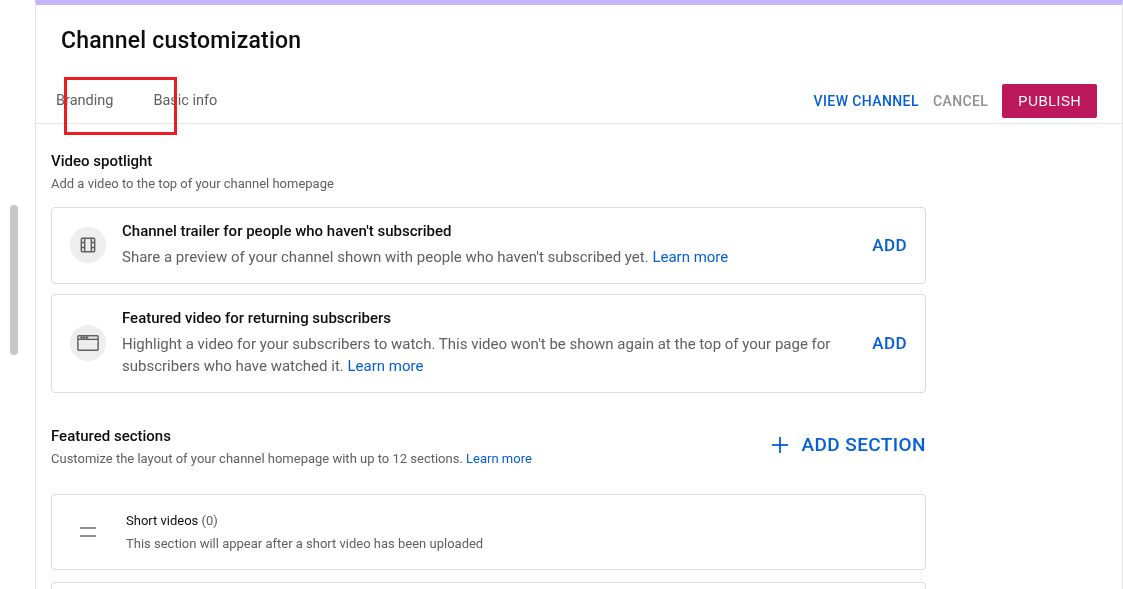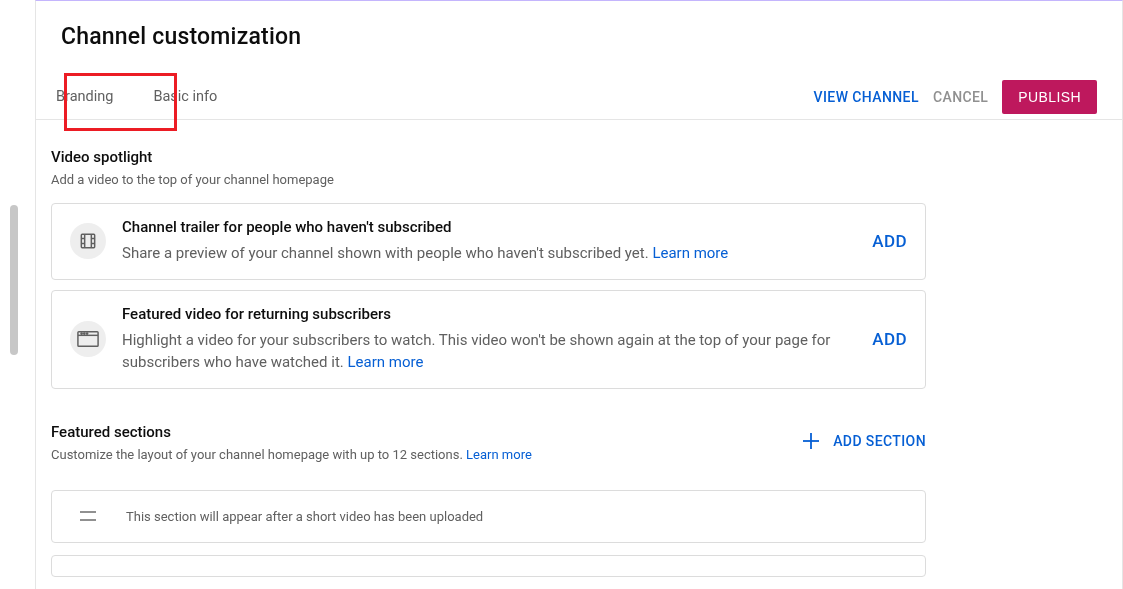--- a/index.html
+++ b/index.html
@@ -27,21 +27,21 @@
       position: absolute;
       left: 10px;
       top: 205px;
       width: 8px;
       height: 150px;
       background: #c7c7c7;
       border-radius: 4px;
     }
     .page {
       margin-left: 35px;
-      border-top: 1px solid #c4b5fd;
+      border-top: 5px solid #c4b5fd;
       border-left: 1px solid #e5e5e5;
       border-right: 1px solid #e5e5e5;
       padding-top: 22px;
       height: 589px;
       position: relative;
     }
     .page-title {
       font-size: 23px;
       font-weight: 500;
       padding-left: 25px;
@@ -181,24 +181,23 @@
     }
     .fs-head {
       display: flex;
       justify-content: space-between;
       align-items: flex-start;
       margin-top: 34px;
       width: 875px;
     }
     .add-section {
       display: flex;
-      align-items: center;
       gap: 10px;
       color: #065fd4;
-      font-size: 14px;
+      font-size: 19px;
       font-weight: 500;
       letter-spacing: 0.4px;
       cursor: pointer;
       margin-top: 6px;
     }
     .plus-icon {
       width: 24px;
       height: 24px;
     }
     .section-card {
@@ -321,20 +320,23 @@
           <line x1="12" y1="4" x2="12" y2="20"></line>
           <line x1="4" y1="12" x2="20" y2="12"></line>
         </svg>
         <span>ADD SECTION</span>
       </div>
     </div>
 
     <div class="section-card">
       <div class="drag-handle"></div>
       <div class="sec-body">
+        <div class="sec-title">
+          <span>Short videos </span><span class="count">(0)</span>
+        </div>
         <div class="sec-desc">This section will appear after a short video has been uploaded</div>
       </div>
     </div>
 
     <div class="section-card partial">
       
       
     </div>
 
   </div>

